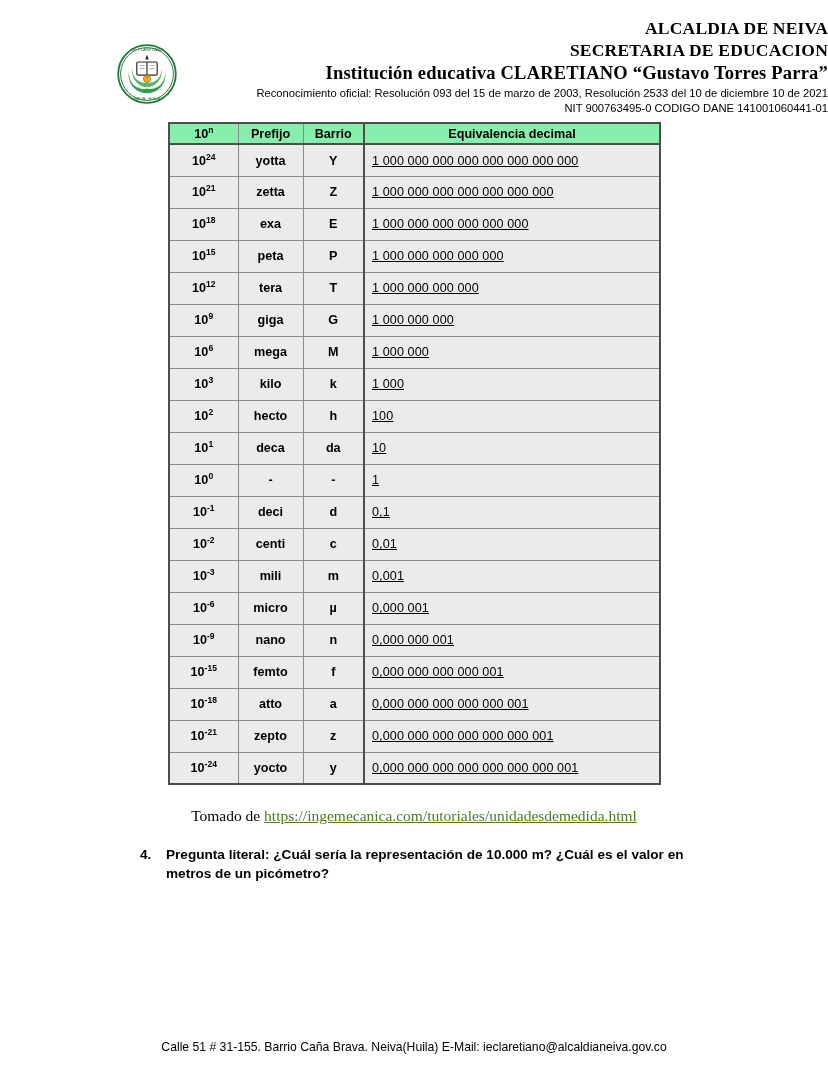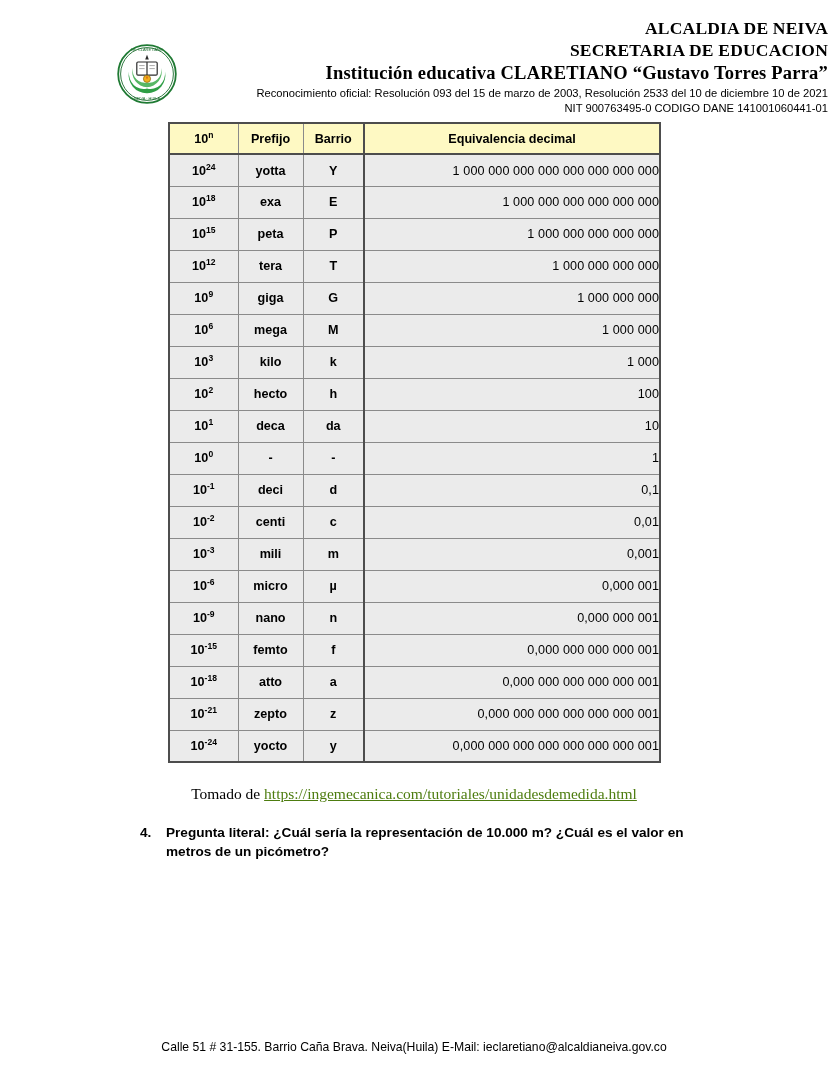--- a/index.html
+++ b/index.html
@@ -80,35 +80,36 @@
 
   table.prefix-table th,
   table.prefix-table td {
     border: 1px solid #8a8a8a;
     height: 32px;
     font-size: 12.6px;
     padding: 0 0;
     box-sizing: border-box;
   }
   table.prefix-table thead th {
-    background: #fef9c3;
+    background: #86efac;
     font-weight: bold;
     text-align: center;
     border-bottom: 2px solid #4d4d4d;
-    height: 31px;
+    height: 21px;
   }
   table.prefix-table tbody td {
     background: #ebebeb;
     text-align: center;
   }
   table.prefix-table tbody td.eq {
-    text-align: right;
+    text-align: left;
     padding-left: 7px;
     border-left: 2px solid #4d4d4d;
     letter-spacing: 0.1px;
+    text-decoration: underline;
   }
   table.prefix-table thead th.eq-head {
     border-left: 2px solid #4d4d4d;
   }
   table.prefix-table tbody td.pow,
   table.prefix-table tbody td.pre,
   table.prefix-table tbody td.sym {
     font-weight: bold;
   }
   table.prefix-table tbody td.eq {
@@ -209,20 +210,26 @@
         </tr>
       </thead>
       <tbody id="table-body">
           <tr>
             <td class="pow">10<sup>24</sup></td>
             <td class="pre">yotta</td>
             <td class="sym">Y</td>
             <td class="eq">1 000 000 000 000 000 000 000 000</td>
           </tr>
           <tr>
+            <td class="pow">10<sup>21</sup></td>
+            <td class="pre">zetta</td>
+            <td class="sym">Z</td>
+            <td class="eq">1 000 000 000 000 000 000 000</td>
+          </tr>
+          <tr>
             <td class="pow">10<sup>18</sup></td>
             <td class="pre">exa</td>
             <td class="sym">E</td>
             <td class="eq">1 000 000 000 000 000 000</td>
           </tr>
           <tr>
             <td class="pow">10<sup>15</sup></td>
             <td class="pre">peta</td>
             <td class="sym">P</td>
             <td class="eq">1 000 000 000 000 000</td>

